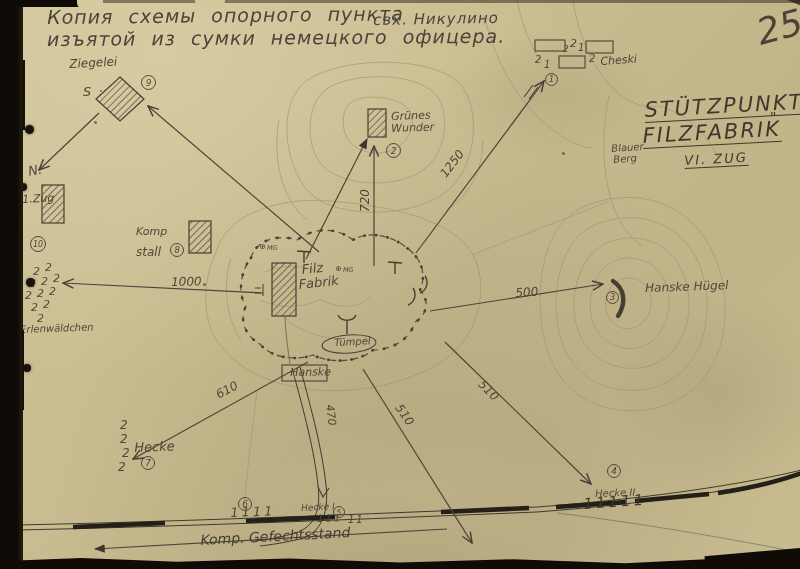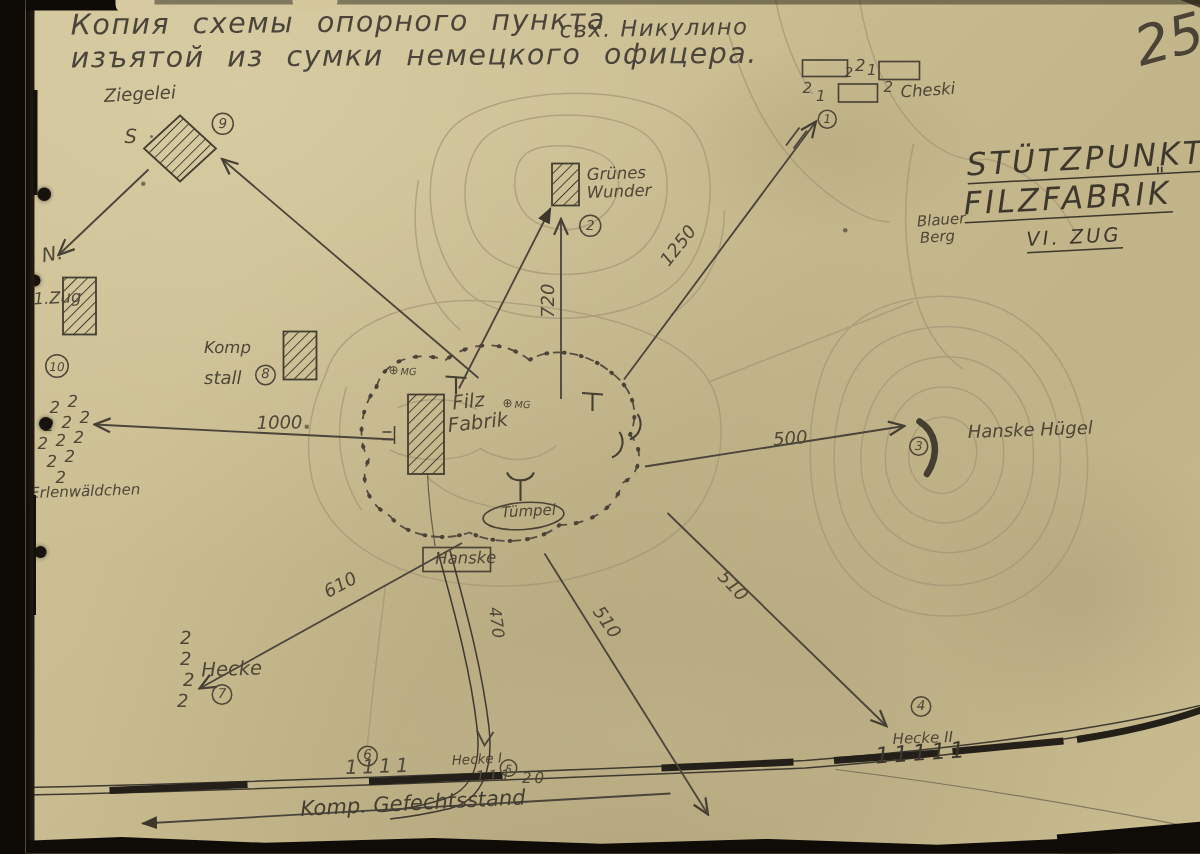--- a/index.html
+++ b/index.html
@@ -210,21 +210,21 @@
   <span class="lbl" style="left:105px;top:447px;font-size:12px;">2</span>
   <span class="lbl" style="left:101px;top:461px;font-size:12px;">2</span>
   <span class="lbl" style="left:117px;top:441px;font-size:13px;transform:rotate(-2deg);">Hecke</span>
   <span class="circ" style="left:124px;top:456px;width:14px;height:14px;">7</span>
 
   <span class="circ" style="left:221px;top:497px;width:14px;height:14px;">6</span>
   <span class="lbl" style="left:213px;top:506px;font-size:13px;letter-spacing:3px;transform:rotate(-2deg);">1111</span>
   <span class="lbl" style="left:284px;top:504px;font-size:9px;transform:rotate(-3deg);">Hecke I</span>
   <span class="circ" style="left:316px;top:506px;width:12px;height:12px;font-size:7.5px;">5</span>
   <span class="lbl" style="left:300px;top:514px;font-size:10px;letter-spacing:2px;transform:rotate(-2deg);">111</span>
-  <span class="lbl" style="left:331px;top:515px;font-size:10px;letter-spacing:2px;">20</span>
+  <span class="lbl" style="left:331px;top:515px;font-size:10px;letter-spacing:2px;">11</span>
   <span class="lbl" style="left:183px;top:533px;font-size:14px;transform:rotate(-3deg);color:#443e32;">Komp. Gefechtsstand</span>
 
   <span class="circ" style="left:590px;top:464px;width:14px;height:14px;">4</span>
   <span class="lbl" style="left:578px;top:489px;font-size:10px;transform:rotate(-2deg);">Hecke II</span>
   <span class="lbl" style="left:566px;top:497px;font-size:15px;letter-spacing:3px;transform:rotate(-4deg);color:#3d382e;">11111</span>
 
   <div class="hole" style="left:8px;top:125px;width:9px;height:9px;"></div>
   <div class="hole" style="left:2px;top:183px;width:8px;height:8px;"></div>
   <div class="hole" style="left:9px;top:278px;width:9px;height:9px;"></div>
   <div class="hole" style="left:6px;top:364px;width:8px;height:8px;"></div>

